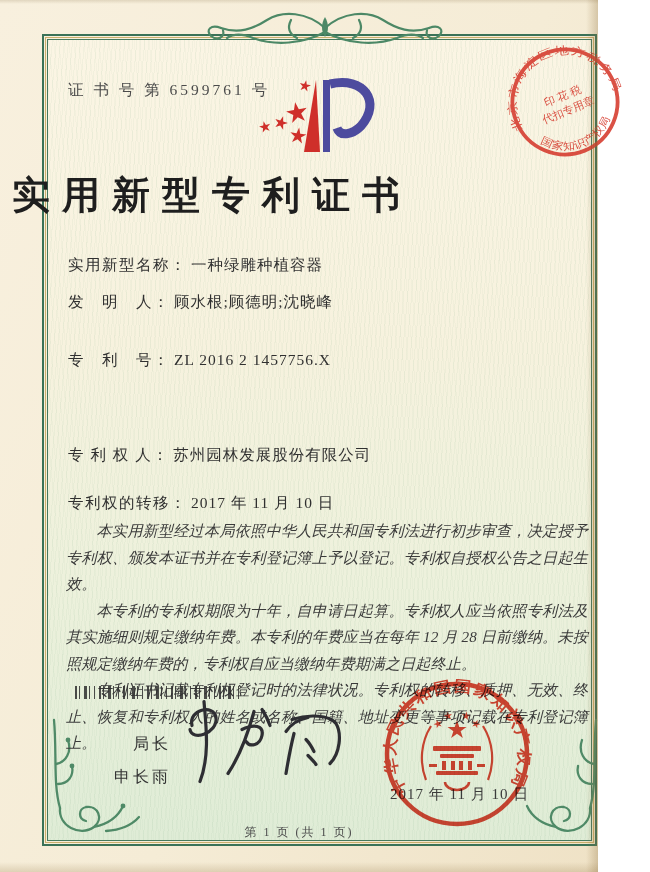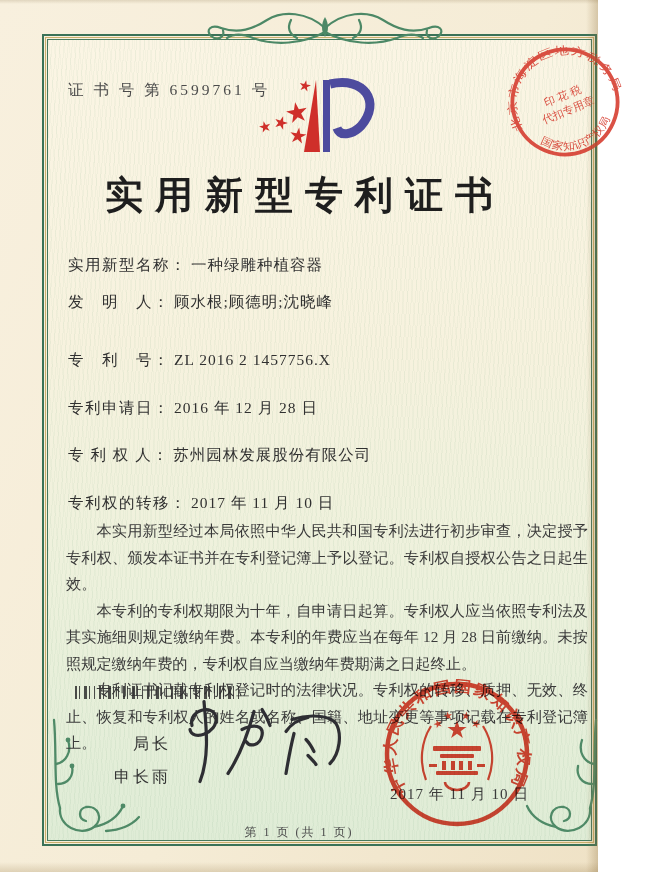--- a/index.html
+++ b/index.html
@@ -31,32 +31,32 @@
 
   .cert-number{position:absolute;left:68px;top:80px;font-size:15.5px;color:#4b4b4b;
         letter-spacing:3px;white-space:nowrap;}
 
   .logo{position:absolute;left:258px;top:74px;width:140px;height:96px;}
 
   .tax-stamp{position:absolute;left:503px;top:40px;width:124px;height:124px;
         color:#d5392c;opacity:.88;transform:rotate(-22deg);}
   .tax-stamp text{fill:currentColor;font-family:"Liberation Sans","DejaVu Sans",sans-serif;}
 
-  .title{position:absolute;left:0;top:170px;width:100%;text-align:center;
+  .title{position:absolute;left:0;top:170px;width:100%;text-align:left;
         font-size:38px;font-weight:bold;color:#1e1e1e;letter-spacing:12px;padding-left:12px;
         box-sizing:border-box;}
 
   .field-row{position:absolute;left:68px;font-size:15.5px;color:#303030;white-space:nowrap;}
   .field-row .lbl{letter-spacing:1.5px;text-align:right;}
   .field-row .val{margin-left:4px;letter-spacing:1px;text-align:right;}
   .r0{top:255px}.r1{top:292px}.r2{top:350px}.r3{top:398px}.r4{top:445px}.r5{top:493px}
 
   .paras{position:absolute;left:66px;top:518px;width:522px;font-size:15.2px;color:#3a3a3a;
         line-height:26.5px;text-align:justify;}
-  .paras p{margin:0;text-indent:2em;}
+  .paras p{margin:0;text-indent:2em;font-style:italic;}
 
   .barcode{position:absolute;left:75px;top:686px;width:164px;height:13px;opacity:.85;
         background:repeating-linear-gradient(90deg,
           #2e2e2e 0 2px,transparent 2px 4px,#2e2e2e 4px 5px,transparent 5px 9px,
           #2e2e2e 9px 12px,transparent 12px 14px,#2e2e2e 14px 15px,transparent 15px 19px,
           #2e2e2e 19px 20px,transparent 20px 24px);}
 
   .signer{position:absolute;left:114px;top:727px;
         font-family:Liberation Sans, sans-serif;
         font-size:16px;color:#333;letter-spacing:3px;line-height:33px;text-align:right;}
@@ -158,23 +158,20 @@
   <div class="title">实用新型专利证书</div>
 
   <div class="field-row r0">
     <span class="lbl">实用新型名称：</span><span class="val">一种绿雕种植容器</span>
   </div>
   <div class="field-row r1">
     <span class="lbl">发　明　人：</span><span class="val">顾水根;顾德明;沈晓峰</span>
   </div>
   <div class="field-row r2">
     <span class="lbl">专　利　号：</span><span class="val">ZL 2016 2 1457756.X</span>
-  </div>
-  <div class="field-row r3">
-    <span class="lbl">专利申请日：</span><span class="val">2016 年 12 月 28 日</span>
   </div>
   <div class="field-row r4">
     <span class="lbl">专 利 权 人：</span><span class="val">苏州园林发展股份有限公司</span>
   </div>
   <div class="field-row r5">
     <span class="lbl">专利权的转移：</span><span class="val">2017 年 11 月 10 日</span>
   </div>
 
   <div class="paras">
     <p>本实用新型经过本局依照中华人民共和国专利法进行初步审查，决定授予专利权、颁发本证书并在专利登记簿上予以登记。专利权自授权公告之日起生效。</p>

